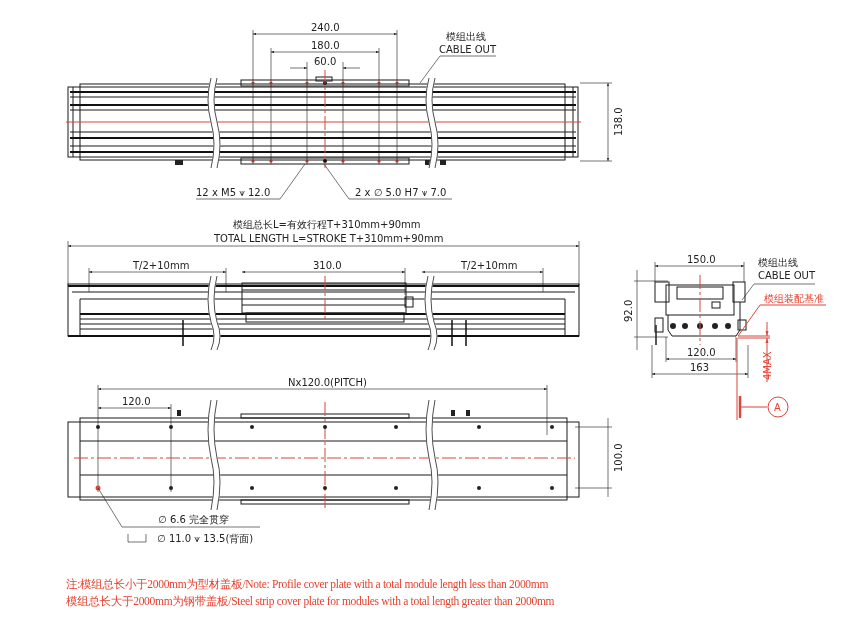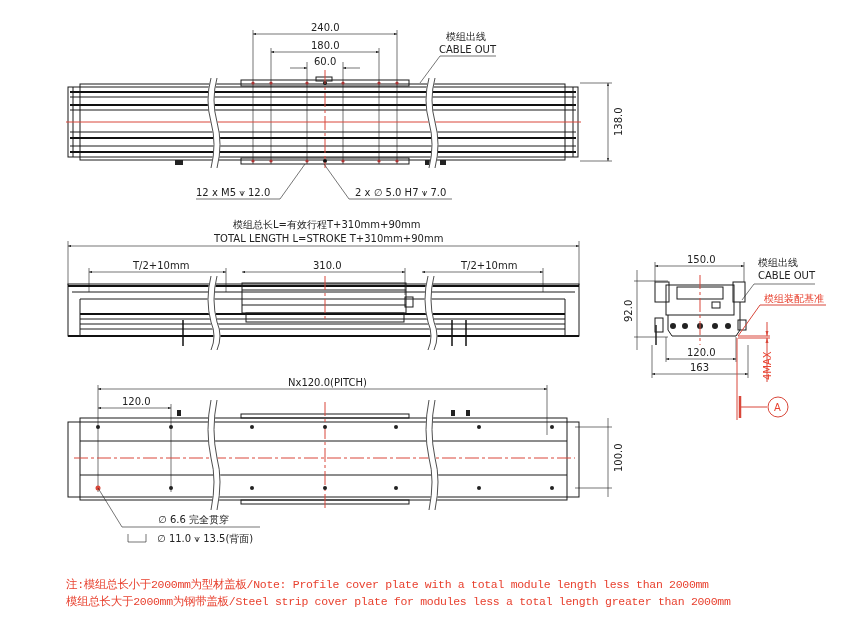--- a/index.html
+++ b/index.html
@@ -1,20 +1,20 @@
 <!DOCTYPE html>
 <html><head>
 <meta charset="utf-8">
 <style>
   html,body{margin:0;padding:0;background:#ffffff;}
   body{width:844px;height:620px;overflow:hidden;position:relative;font-family:"Liberation Sans",sans-serif;}
   svg{position:absolute;left:0;top:0;}
   .t{font-family:"DejaVu Sans",sans-serif;font-size:10px;fill:#222;}
   .tr{font-family:"DejaVu Sans",sans-serif;font-size:10px;fill:#e8412f;}
-  .note{position:absolute;left:66px;font-family:Liberation Mono, monospace;font-size:11.5px;color:#e8412f;white-space:nowrap;letter-spacing:-0.3px;}
+  .note{position:absolute;left:66px;font-family:Liberation Serif, serif;font-size:11.5px;color:#e8412f;white-space:nowrap;letter-spacing:-0.3px;}
   .ln{stroke:#1a1a1a;stroke-width:1;fill:none;}
   .lt{stroke:#1a1a1a;stroke-width:0.6;fill:none;}
   .thick{stroke:#111;stroke-width:2;fill:none;}
   .red{stroke:#d9473a;stroke-width:1;fill:none;}
   .reddash{stroke:#d9473a;stroke-width:1;fill:none;stroke-dasharray:14 3 3 3;}
   .brk{stroke:#fff;stroke-width:7;fill:none;}
   .brkl{stroke:#222;stroke-width:0.8;fill:none;}
 </style>
 </head>
 <body>
@@ -284,13 +284,13 @@
 
     <line class="lt" x1="98" y1="488" x2="122" y2="527"></line>
     <line class="lt" x1="122" y1="527" x2="260" y2="527"></line>
     <text class="t" x="158" y="523">∅ 6.6 完全贯穿</text>
     <path class="lt" d="M128,534 L128,542 L146,542 L146,534"></path>
     <text class="t" x="157" y="542">∅ 11.0 ⩛ 13.5(背面)</text>
   </g>
 </svg>
 
 <div class="note" style="top:577px;">注:模组总长小于2000mm为型材盖板/Note: Profile cover plate with a total module length less than 2000mm</div>
-<div class="note" style="top:594px;">模组总长大于2000mm为钢带盖板/Steel strip cover plate for modules less a total length greater than 2000mm</div>
+<div class="note" style="top:594px;">模组总长大于2000mm为钢带盖板/Steel strip cover plate for modules with a total length greater than 2000mm</div>
 
 </body></html>

